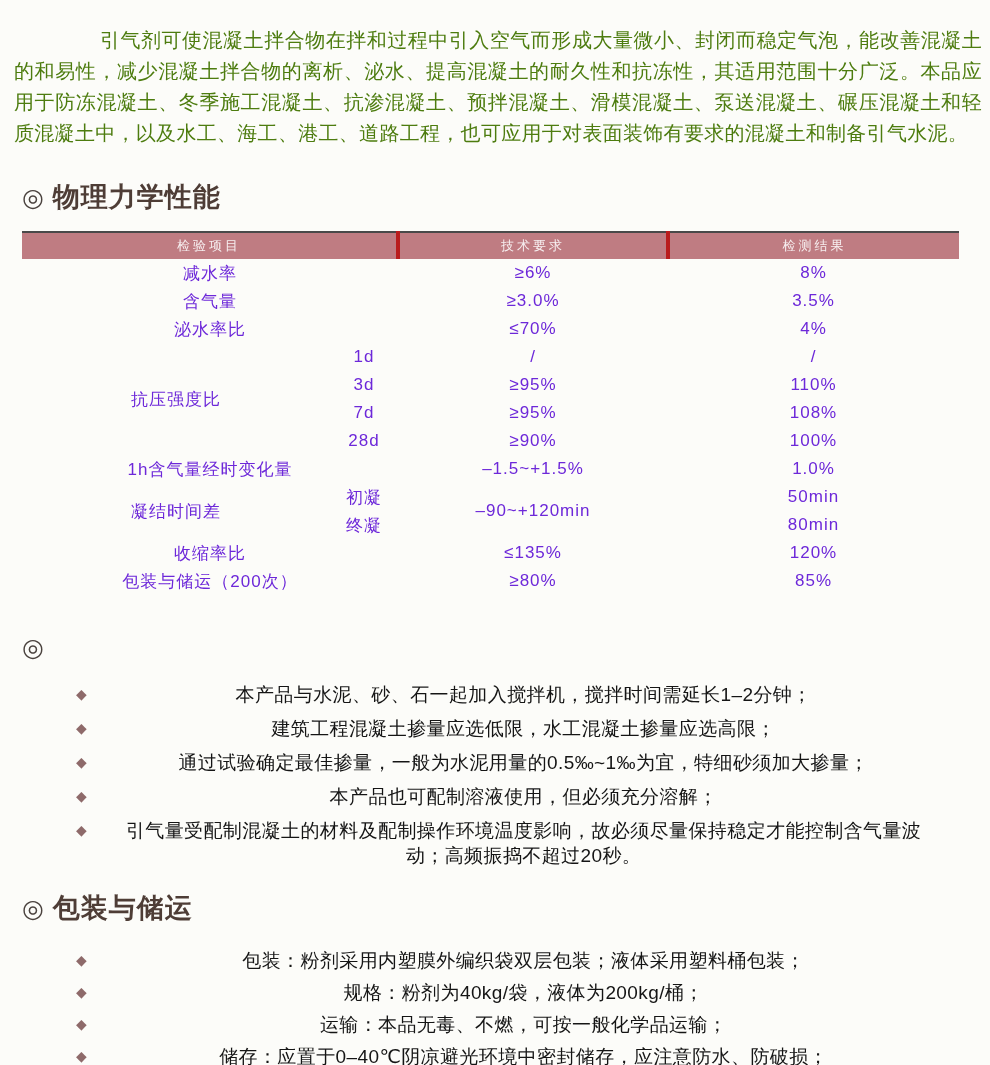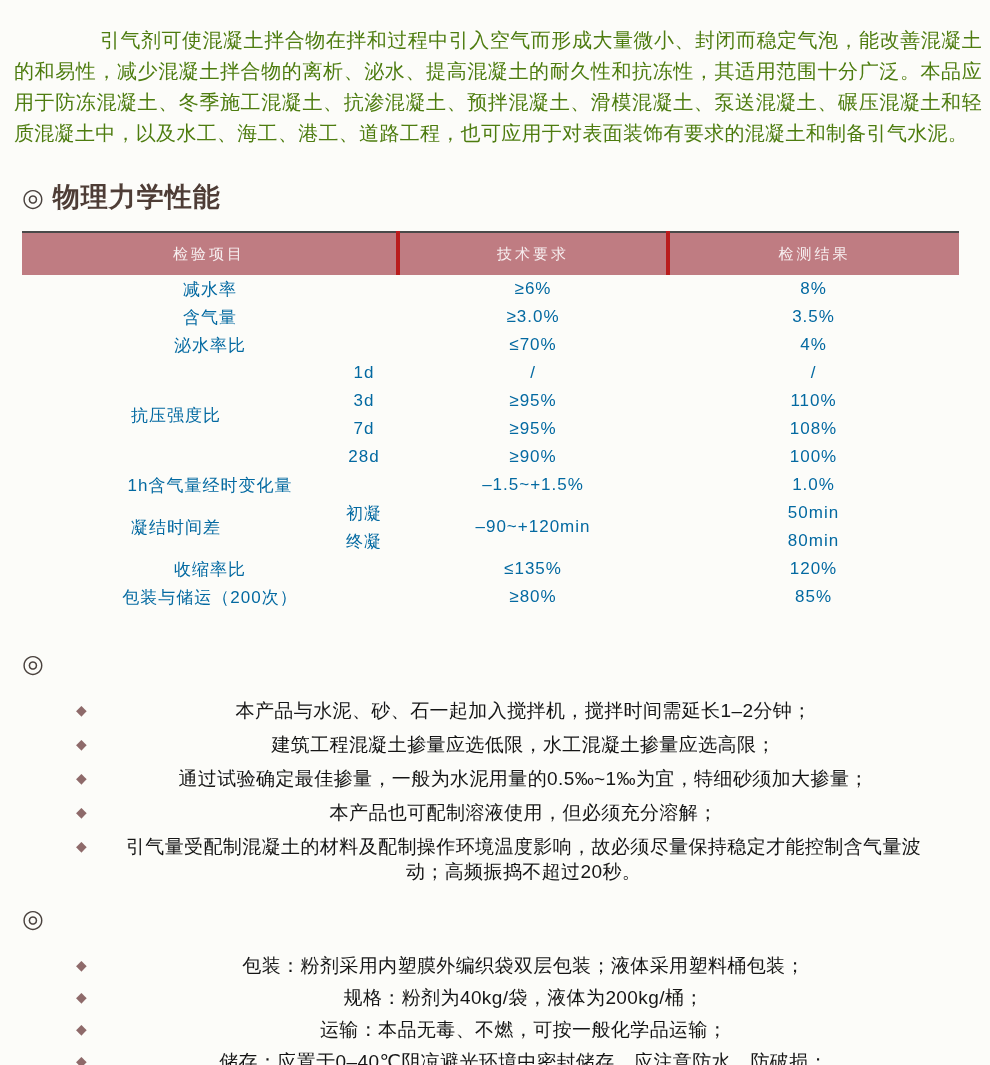--- a/index.html
+++ b/index.html
@@ -44,33 +44,33 @@
   table.perf{
     width:937px;
     margin:16px 0 0 22px;
     border-collapse:collapse;
     table-layout:fixed;
   }
   table.perf thead th{
     background:#bf7c82;
     color:#f7eff0;
     font-weight:normal;
-    font-size:15px;
+    font-size:13px;
     letter-spacing:3px;
     height:26px;
-    padding:8px;
+    padding:0;
     border-top:2px solid #494949;
   }
   table.perf thead th + th{border-left:4px solid #b91c1c;}
   table.perf tbody td{
     height:28px;
     padding:0;
     text-align:center;
     font-size:17px;
-    color:#0369a1;
+    color:#6d28d9;
     letter-spacing:1px;
   }
   td.num{letter-spacing:0.5px;}
 
   
   .bullets{margin:22px 0 0 76px;width:860px;}
   .bullet-item{
     display:flex;align-items:flex-start;gap:24px;
     font-size:19px;line-height:25px;
     margin-bottom:9px;
@@ -200,20 +200,21 @@
       <span class="txt">本产品也可配制溶液使用，但必须充分溶解；</span>
     </div>
     <div class="bullet-item">
       <span class="diamond">◆</span>
       <span class="txt">引气量受配制混凝土的材料及配制操作环境温度影响，故必须尽量保持稳定才能控制含气量波动；高频振捣不超过20秒。</span>
     </div>
   </div>
 
   <div class="heading h3">
     <span class="marker">◎</span>
+    <span>包装与储运</span>
   </div>
 
   <div class="bullets pack">
     <div class="bullet-item">
       <span class="diamond">◆</span>
       <span class="txt">包装：粉剂采用内塑膜外编织袋双层包装；液体采用塑料桶包装；</span>
     </div>
     <div class="bullet-item">
       <span class="diamond">◆</span>
       <span class="txt">规格：粉剂为40kg/袋，液体为200kg/桶；</span>

